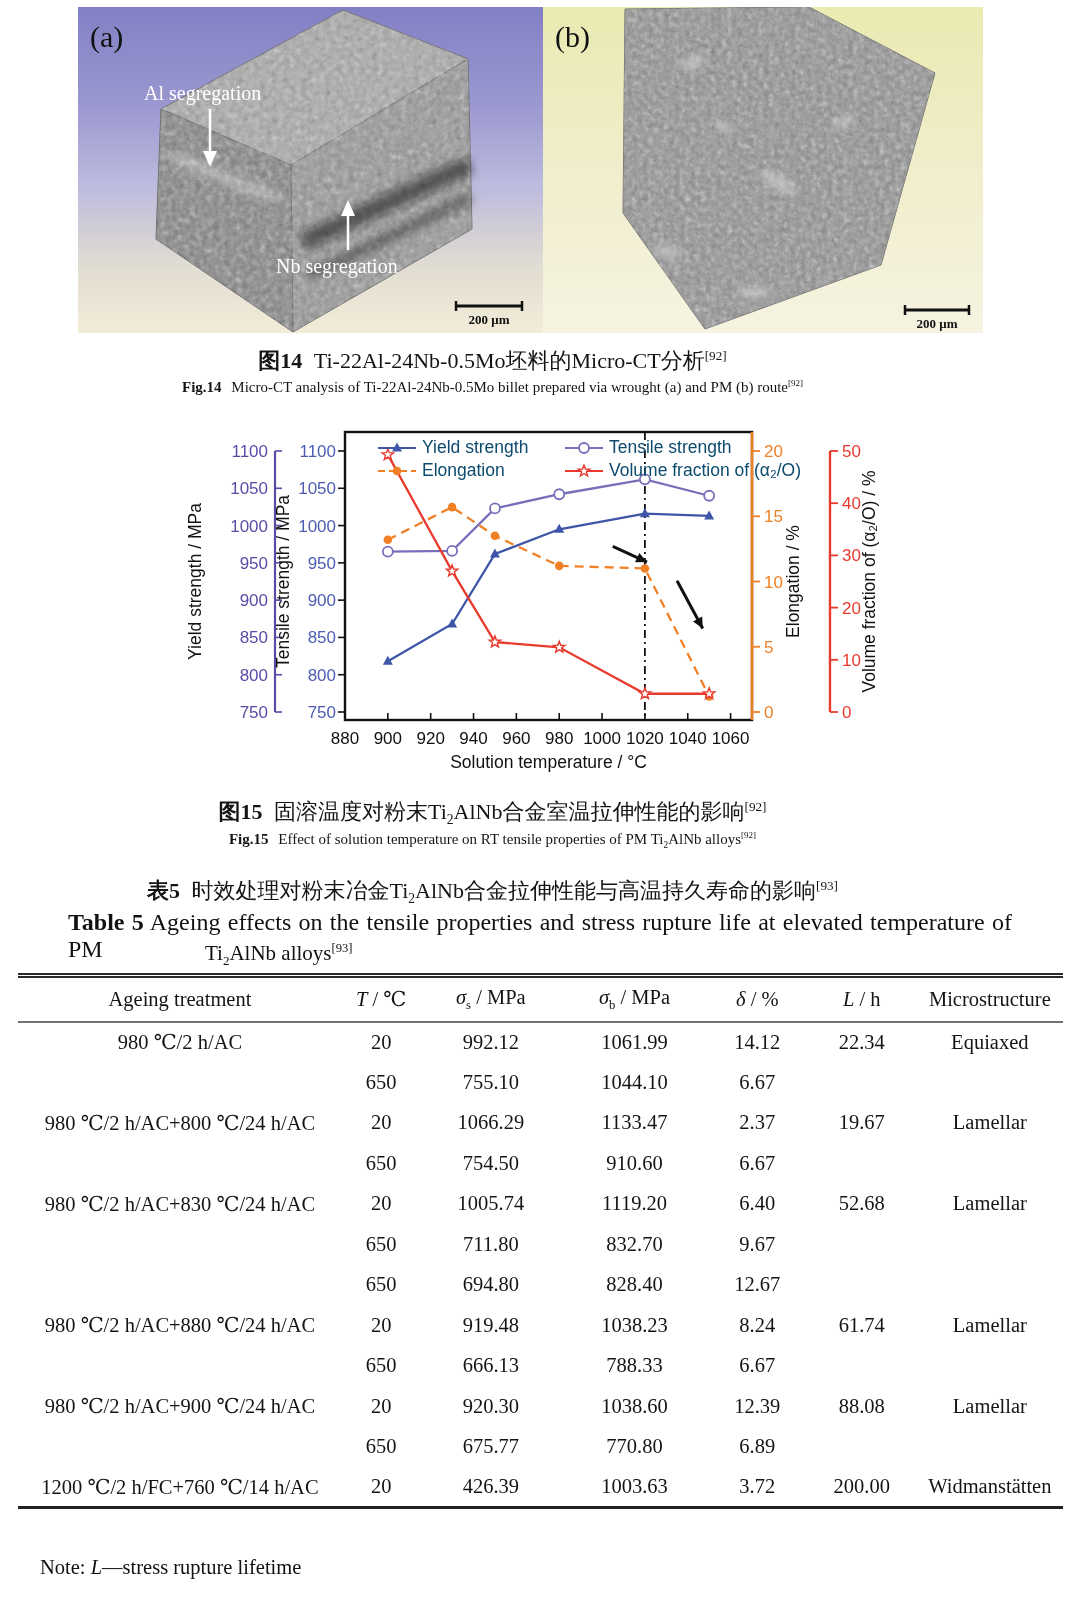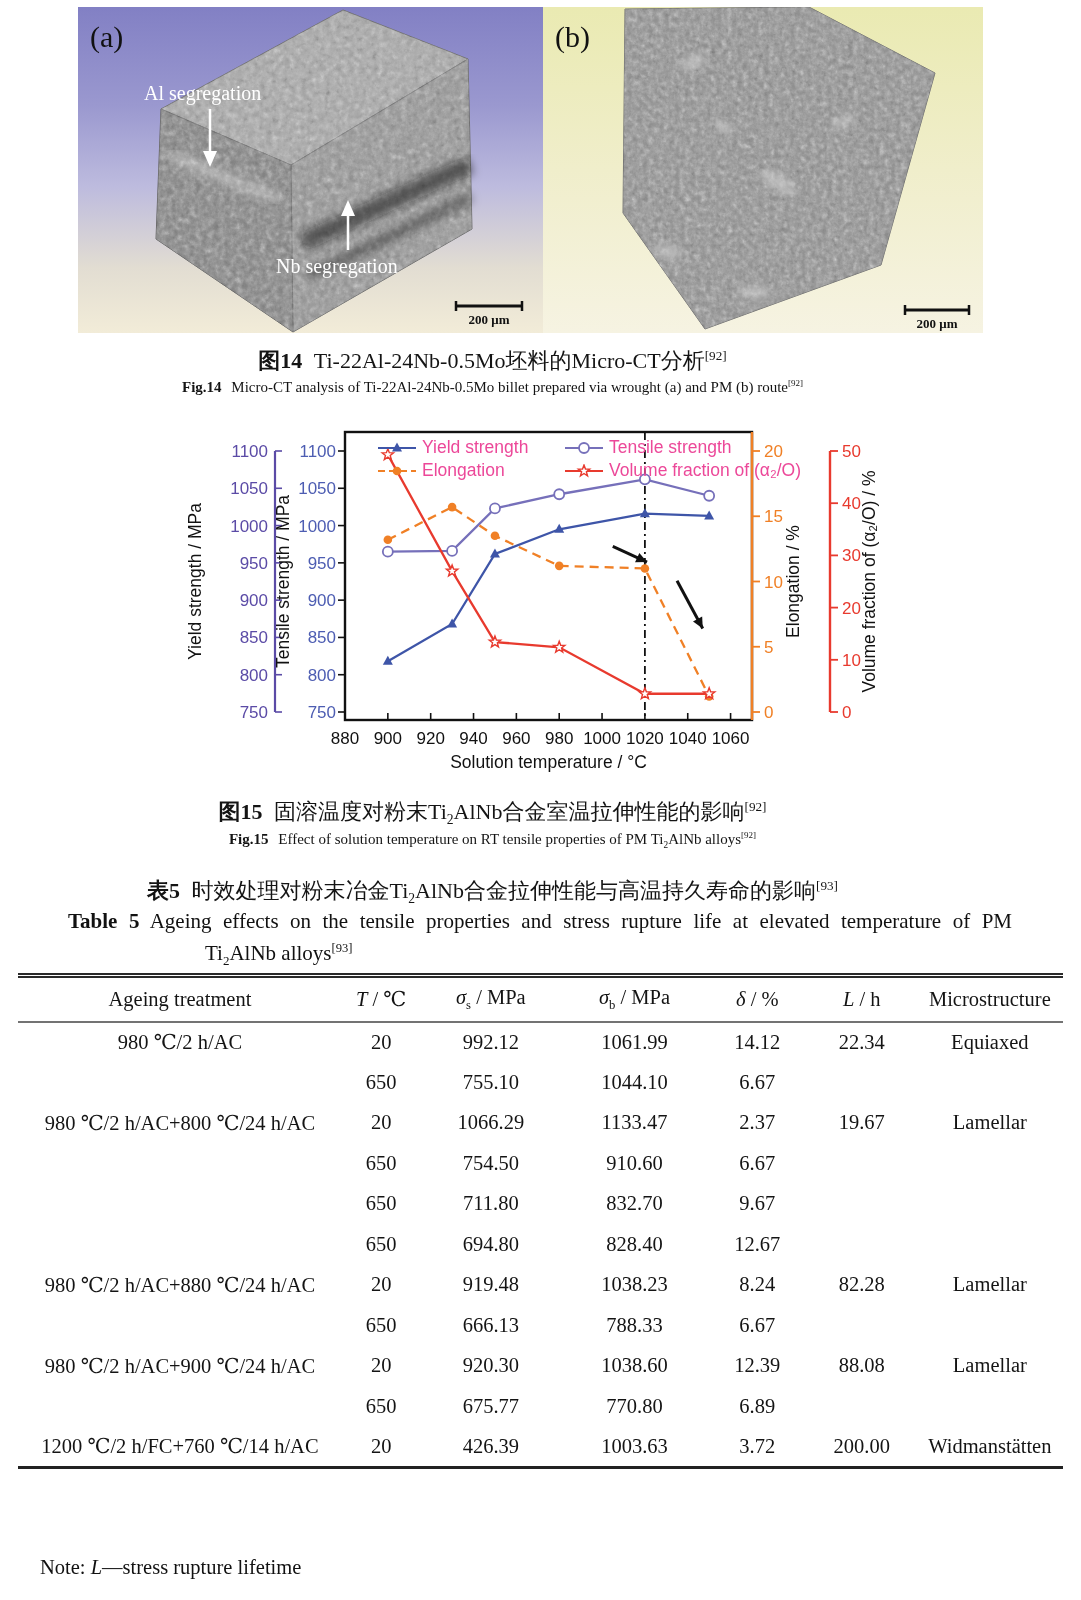--- a/index.html
+++ b/index.html
@@ -6,32 +6,32 @@
   .page{position:relative;width:1081px;height:1600px;background:#ffffff;overflow:hidden;
         font-family:"Liberation Serif","DejaVu Serif",serif;color:#111;}
   .abs{position:absolute;}
   
   .cap{position:absolute;width:985px;text-align:center;margin:0;color:#141414;}
   .cap.zh{font-size:22px;}
   .cap.en{font-size:15px;}
   .cap b{margin-right:6px;}
   sup{font-size:0.6em;}
   sub{font-size:0.62em;}
-  .cap-just{position:absolute;left:68px;width:944px;margin:0;font-size:21px;text-align:justify;text-align-last:justify;}
+  .cap-just{position:absolute;left:68px;width:944px;margin:0;font-size:24px;text-align:justify;text-align-last:justify;}
   .cap-line2{position:absolute;left:205px;margin:0;font-size:21px;text-align:left;}
   
   .panel text{font-family:"Liberation Serif","DejaVu Serif",serif;}
   
   .chart-wrap{position:absolute;left:185px;top:424px;width:705px;height:352px;}
   #chart-svg{position:absolute;left:0;top:0;}
   #chart-svg text{font-family:"Liberation Sans","DejaVu Sans",sans-serif;font-size:17px;}
   #chart-svg text.axis-label{font-size:17.5px;fill:#111;}
   #chart-legend{position:absolute;left:192px;top:13px;display:grid;grid-template-columns:181px auto;
         column-gap:6px;row-gap:2px;font-family:"Liberation Sans","DejaVu Sans",sans-serif;
-        font-size:17.5px;color:#ec4899;}
+        font-size:17.5px;color:#0c4a6e;}
   .legend-item{display:flex;align-items:center;gap:5px;white-space:nowrap;}
   
   #ageing-table{position:absolute;left:18px;top:973px;width:1045px;border-collapse:collapse;table-layout:fixed;
         font-size:20.5px;color:#141414;}
   #ageing-table thead tr{height:46px;}
   #ageing-table tbody tr{height:40.5px;}
   #ageing-table thead{border-top:5px double #2a2a2a;border-bottom:2px solid #737373;}
   #ageing-table tbody{border-bottom:3px solid #222;}
   #ageing-table td,#ageing-table th{text-align:center;font-weight:normal;padding:0 2px;overflow:visible;white-space:nowrap;}
   .note{position:absolute;left:40px;top:1556px;margin:0;font-size:20.5px;}
@@ -343,20 +343,29 @@
         <tr>
           <td></td>
           <td>650</td>
           <td>754.50</td>
           <td>910.60</td>
           <td>6.67</td>
           <td></td>
           <td></td>
         </tr>
         <tr>
+          <td>980 ℃/2 h/AC+830 ℃/24 h/AC</td>
+          <td>20</td>
+          <td>1005.74</td>
+          <td>1119.20</td>
+          <td>6.40</td>
+          <td>52.68</td>
+          <td>Lamellar</td>
+        </tr>
+        <tr>
           <td></td>
           <td>650</td>
           <td>711.80</td>
           <td>832.70</td>
           <td>9.67</td>
           <td></td>
           <td></td>
         </tr>
         <tr>
           <td></td>
@@ -366,21 +375,21 @@
           <td>12.67</td>
           <td></td>
           <td></td>
         </tr>
         <tr>
           <td>980 ℃/2 h/AC+880 ℃/24 h/AC</td>
           <td>20</td>
           <td>919.48</td>
           <td>1038.23</td>
           <td>8.24</td>
-          <td>82.28</td>
+          <td>61.74</td>
           <td>Lamellar</td>
         </tr>
         <tr>
           <td></td>
           <td>650</td>
           <td>666.13</td>
           <td>788.33</td>
           <td>6.67</td>
           <td></td>
           <td></td>

